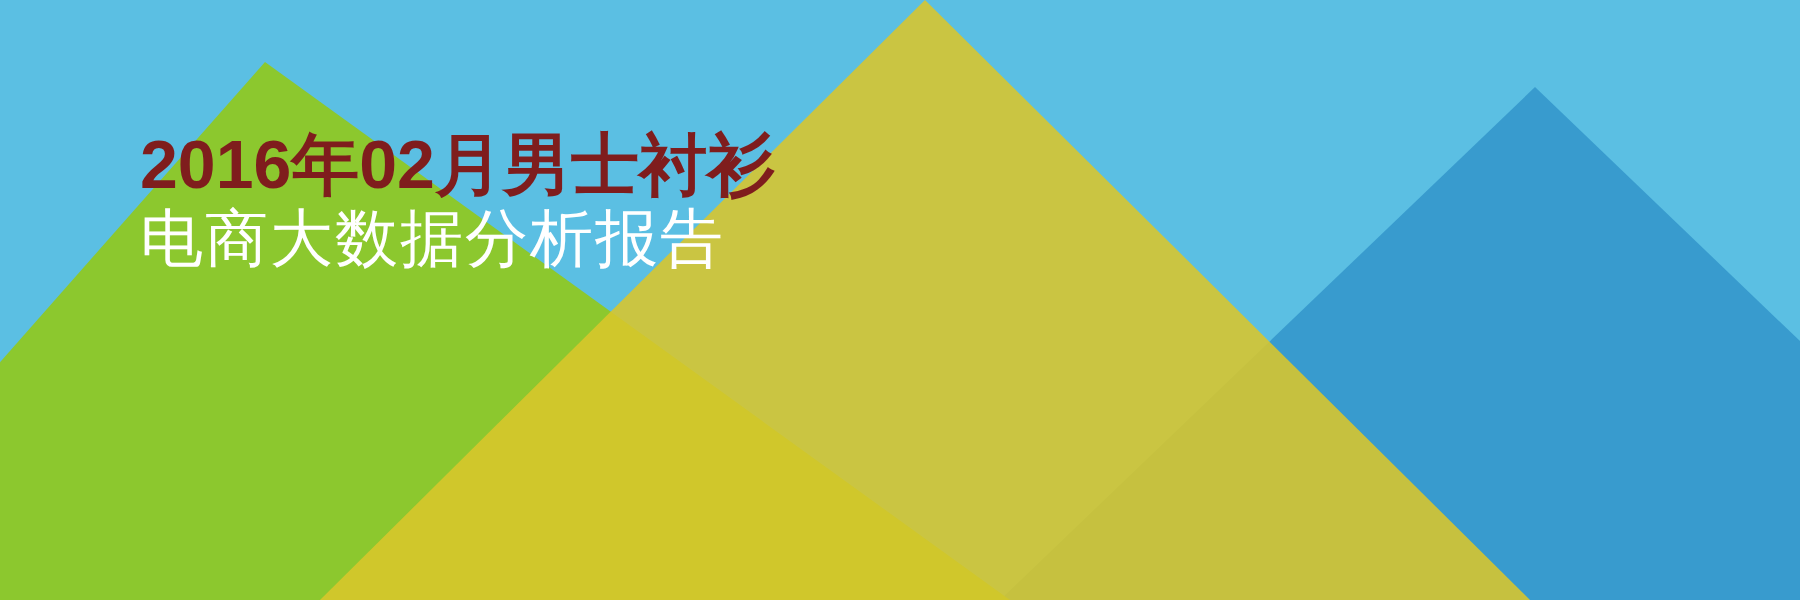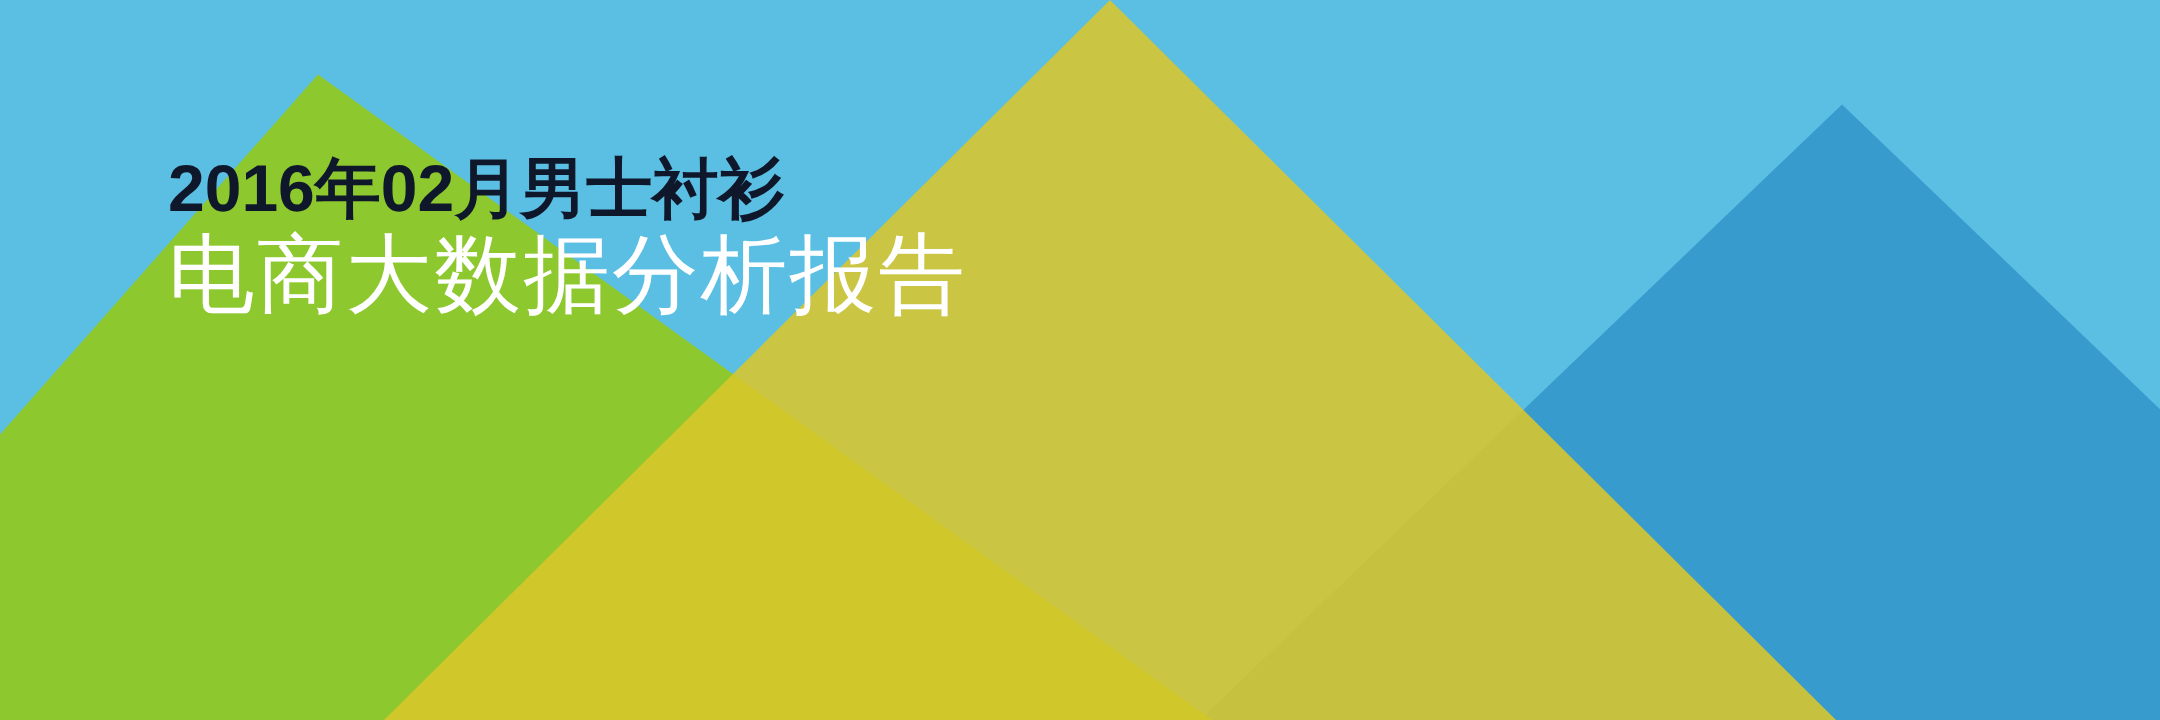--- a/index.html
+++ b/index.html
@@ -27,31 +27,31 @@
   }
   .title-block {
     position: absolute;
     left: 140px;
     top: 130px;
     width: 1100px;
     z-index: 5;
     pointer-events: none;
   }
   .title-line1 {
-    font-size: 55px;
+    font-size: 68px;
     font-weight: bold;
-    color: #0f172a;
+    color: #7f1d1d;
     line-height: 1.0;
     letter-spacing: 0px;
     white-space: nowrap;
     margin: 0 0 6px 0;
     padding: 0;
   }
   .title-line2 {
-    font-size: 72px;
+    font-size: 63px;
     font-weight: normal;
     color: #ffffff;
     line-height: 1.08;
     letter-spacing: 2px;
     white-space: nowrap;
     margin: 0;
     padding: 0;
   }
 </style>
 </head>

